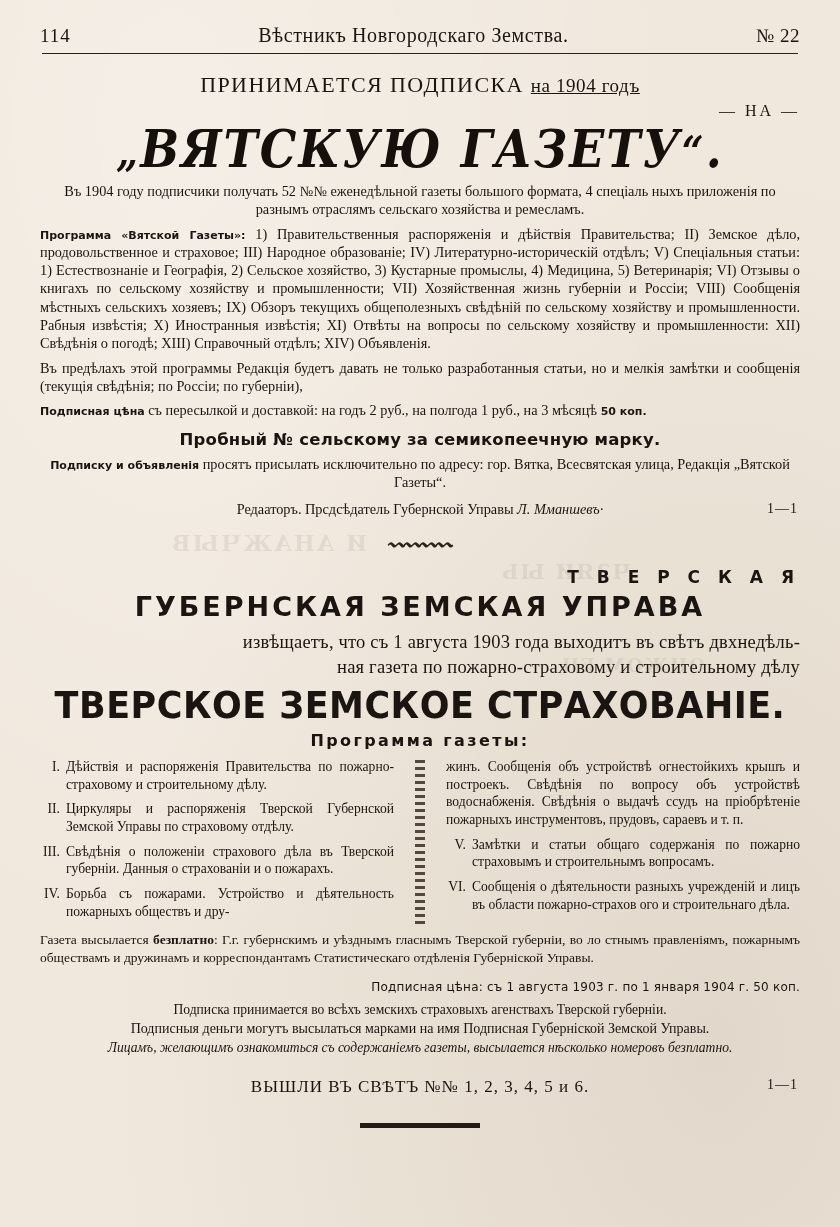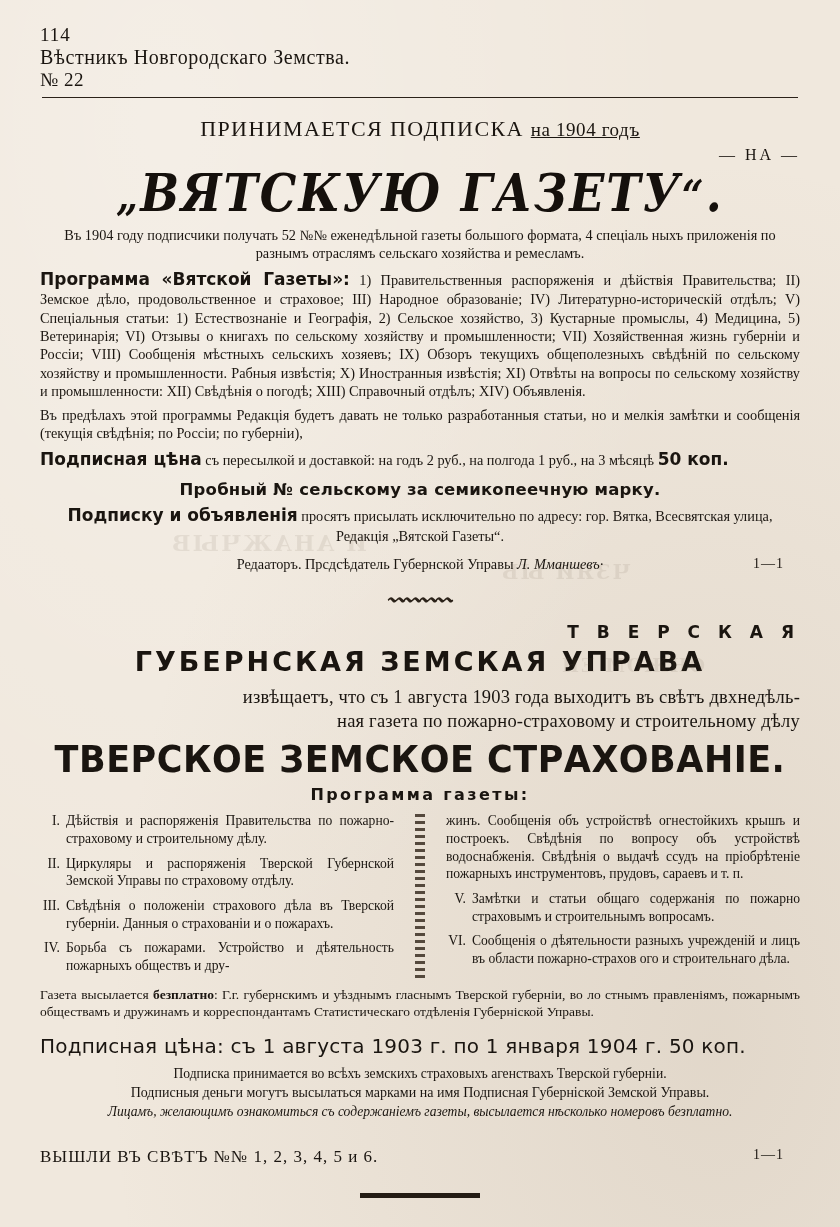--- a/index.html
+++ b/index.html
@@ -27,21 +27,20 @@
     padding: 0 40px;
   }
   
   .runhead {
     display: flex;
     align-items: baseline;
     justify-content: space-between;
     padding-top: 24px;
     font-size: 19px;
     letter-spacing: 0.5px;
-    flex-direction: column;
   }
   .runhead .folio {
     font-size: 19px;
     letter-spacing: 1px;
   }
   .runhead .title {
     font-size: 20px;
     letter-spacing: 0.6px;
     flex: 1;
     text-align: center;
@@ -86,41 +85,41 @@
   .p-just {
     text-align: justify;
     font-size: 14.3px;
     line-height: 1.28;
     margin: 6px 0 0 0;
   }
   .p-center { text-align: center; }
   .lead {
     font-family: "DejaVu Sans", sans-serif;
     font-weight: bold;
-    font-size: 17px;
+    font-size: 11px;
   }
   .bold { font-weight: bold; }
   .ad1 .probe {
     text-align: center;
     font-family: "DejaVu Sans", sans-serif;
     font-weight: bold;
     font-size: 16.5px;
     margin-top: 10px;
     letter-spacing: 0.2px;
   }
   .ad1 .editor {
     text-align: center;
     font-size: 14.3px;
     margin-top: 10px;
     position: relative;
   }
   .ad1 .editor .sig { font-style: italic; }
   .count-right {
     position: absolute;
-    right: 16px;
+    right: 2px;
     font-size: 14px;
     letter-spacing: 1px;
   }
   .squiggle {
     text-align: center;
     font-size: 17px;
     letter-spacing: -1px;
     color: #2b2219;
     margin: 12px 0 6px 0;
   }
@@ -208,23 +207,23 @@
       );
     opacity: 0.85;
   }
   .ad2 .free {
     text-align: justify;
     font-size: 13.5px;
     line-height: 1.28;
     margin-top: 4px;
   }
   .ad2 .price {
-    text-align: left;
-    font-family: "DejaVu Sans", sans-serif;
-    font-size: 20px;
+    text-align: right;
+    font-family: "DejaVu Sans", sans-serif;
+    font-size: 12px;
     margin-top: 14px;
     letter-spacing: 0.2px;
   }
   .ad2 .note1 {
     text-align: center;
     font-size: 13.6px;
     margin-top: 8px;
   }
   .ad2 .note2 {
     text-align: center;
@@ -232,23 +231,24 @@
     margin-top: 3px;
   }
   .ad2 .note3 {
     text-align: center;
     font-size: 13.6px;
     font-style: italic;
     margin-top: 3px;
     line-height: 1.25;
   }
   .ad2 .vyshli {
+    text-align: center;
     font-size: 17px;
     letter-spacing: 1px;
-    margin-top: 26px;
+    margin-top: 20px;
     position: relative;
   }
   .endrule {
     width: 120px;
     height: 5px;
     background: #241c14;
     margin: 26px auto 0 auto;
   }
   .ghost {
     position: absolute;

